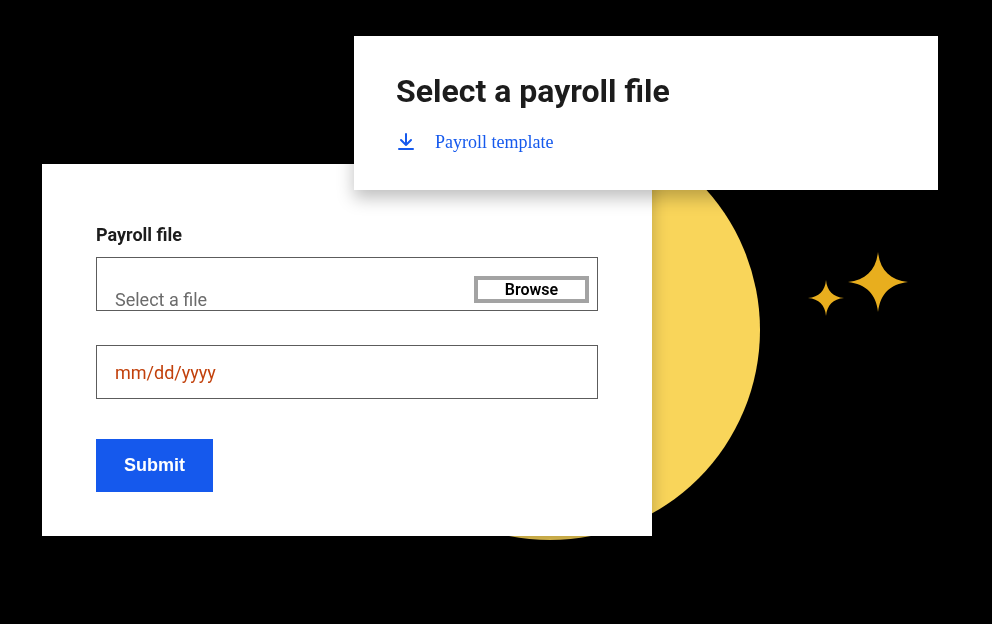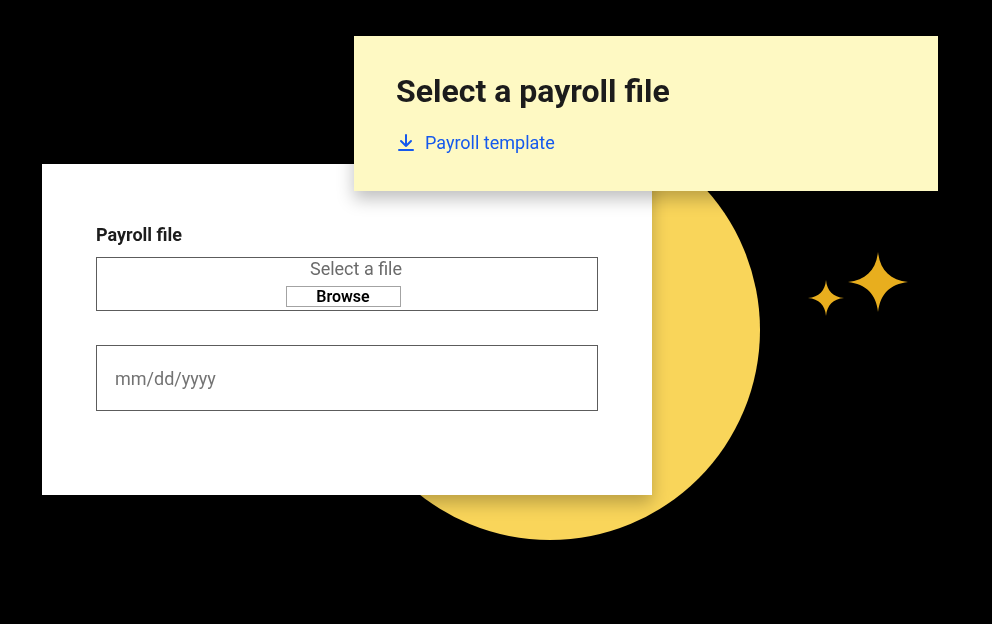--- a/index.html
+++ b/index.html
@@ -32,39 +32,40 @@
     }
     .sparkle-small {
       top: 280px;
       left: 808px;
     }
     .top-card {
       position: absolute;
       top: 36px;
       left: 354px;
       width: 584px;
-      background: #fef9c3;
+      background: #ffffff;
       z-index: 5;
       box-shadow: 0 8px 16px rgba(0,0,0,0.25);
       padding: 36px 42px 34px 42px;
     }
     .top-card-title {
       font-size: 32px;
       font-weight: 700;
       color: #1c1c1c;
       margin-bottom: 22px;
     }
     .download-link {
       display: inline-flex;
-      align-items: flex-end;
-      gap: 9px;
+      align-items: flex-start;
+      gap: 19px;
       color: #1559ed;
       font-size: 18px;
       cursor: pointer;
       font-weight: 400;
+      font-family: Liberation Serif, serif;
     }
     .download-icon {
       display: inline-flex;
       align-items: center;
       justify-content: center;
     }
     .form-card {
       position: absolute;
       top: 164px;
       left: 42px;
@@ -75,53 +76,52 @@
       padding: 60px 54px 44px 54px;
     }
     .form-label {
       font-size: 18px;
       color: #1c1c1c;
       margin-bottom: 12px;
       font-weight: 700;
     }
     .file-input-row {
       display: flex;
-      align-items: center;
+      align-items: flex-end;
       border: 1px solid #5c5c5c;
       height: 54px;
       margin-bottom: 34px;
-      flex-direction: column;
     }
     .file-input-text {
       flex: 1;
       display: flex;
       align-items: center;
       padding-left: 18px;
       color: #6b6b6b;
       font-size: 18px;
     }
     .browse-btn {
       width: 115px;
       margin: 7px 8px 7px 0;
-      border: 1px solid #a3a3a3;
+      border: 4px solid #a3a3a3;
       background: #fff;
       font-size: 16px;
       font-weight: 600;
       cursor: pointer;
       display: flex;
       align-items: center;
       justify-content: center;
     }
     .date-input {
       width: 100%;
-      height: 66px;
+      height: 54px;
       border: 1px solid #5c5c5c;
       padding: 0 18px;
       font-size: 18px;
-      color: #737373;
+      color: #c2410c;
       margin-bottom: 40px;
       display: flex;
       align-items: center;
     }
     .submit-btn {
       background: #1559ed;
       color: #fff;
       border: none;
       font-size: 18px;
       font-weight: 600;
@@ -158,13 +158,14 @@
   </div>
 </div>
 
 <div class="form-card">
   <div class="form-label">Payroll file</div>
   <div class="file-input-row">
     <div class="file-input-text">Select a file</div>
     <div class="browse-btn">Browse</div>
   </div>
   <div class="date-input">mm/dd/yyyy</div>
+  <button class="submit-btn">Submit</button>
 </div>
 
 </body></html>

